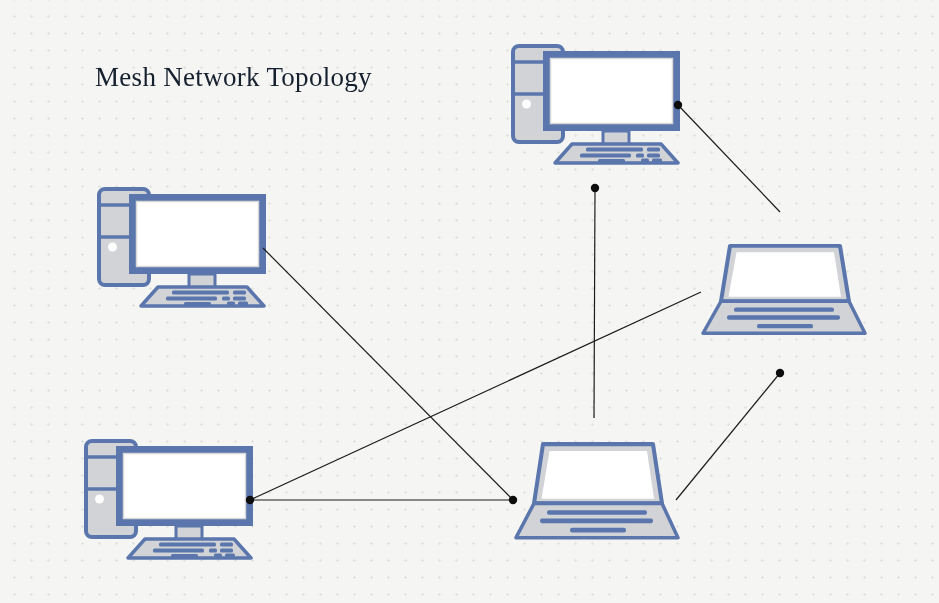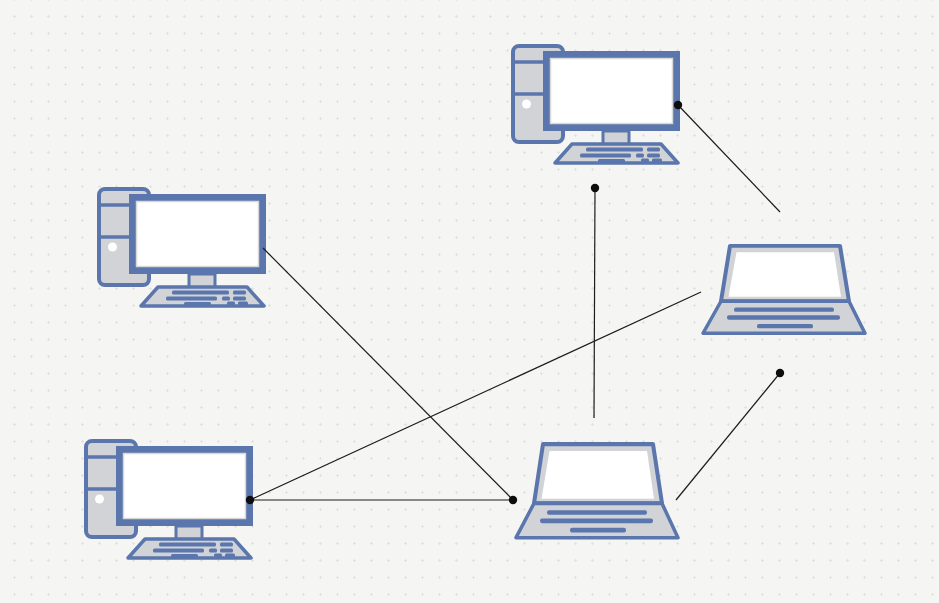--- a/index.html
+++ b/index.html
@@ -45,20 +45,21 @@
   .edge35{stroke:#5a76ac;stroke-width:3.5;}
   .screen-outer{fill:#ffffff;stroke:#5a76ac;stroke-width:7;}
   .bezel-line{fill:none;stroke:#d8d8d8;stroke-width:1.5;}
   .white {fill:#ffffff;}
   .led   {fill:#ffffff;}
   .key   {fill:#5a76ac;}
 </style></head>
 <body>
 
 <div class="canvas" style="--bg: #f5f5f3; --grid-dot: #e2e2de; --title-color: #16202e;">
+  <h1 class="diagram-title">Mesh Network Topology</h1>
   <div id="nodes-layer">
       <div class="node" style="left: 510px; top: 42px; width: 170px; height: 123px;">
   <svg viewBox="0 0 170 123" preserveAspectRatio="none">
     <g>
       <rect x="3" y="4" width="50" height="96" rx="6" class="body"></rect>
       <path d="M3 20 H53" class="edge35" fill="none"></path>
       <path d="M3 52 H53" class="edge35" fill="none"></path>
       <circle cx="16.5" cy="62" r="4.5" class="led"></circle>
     </g>
     <g>

